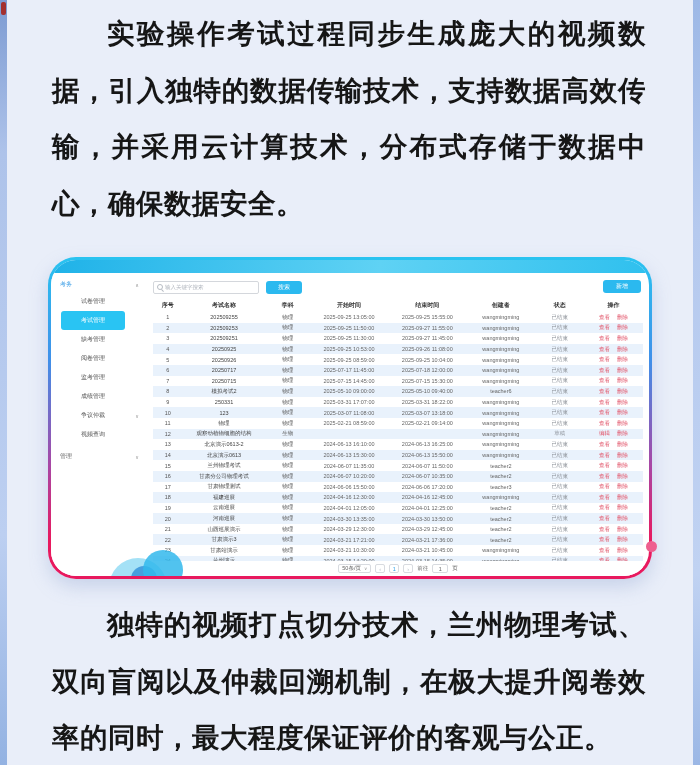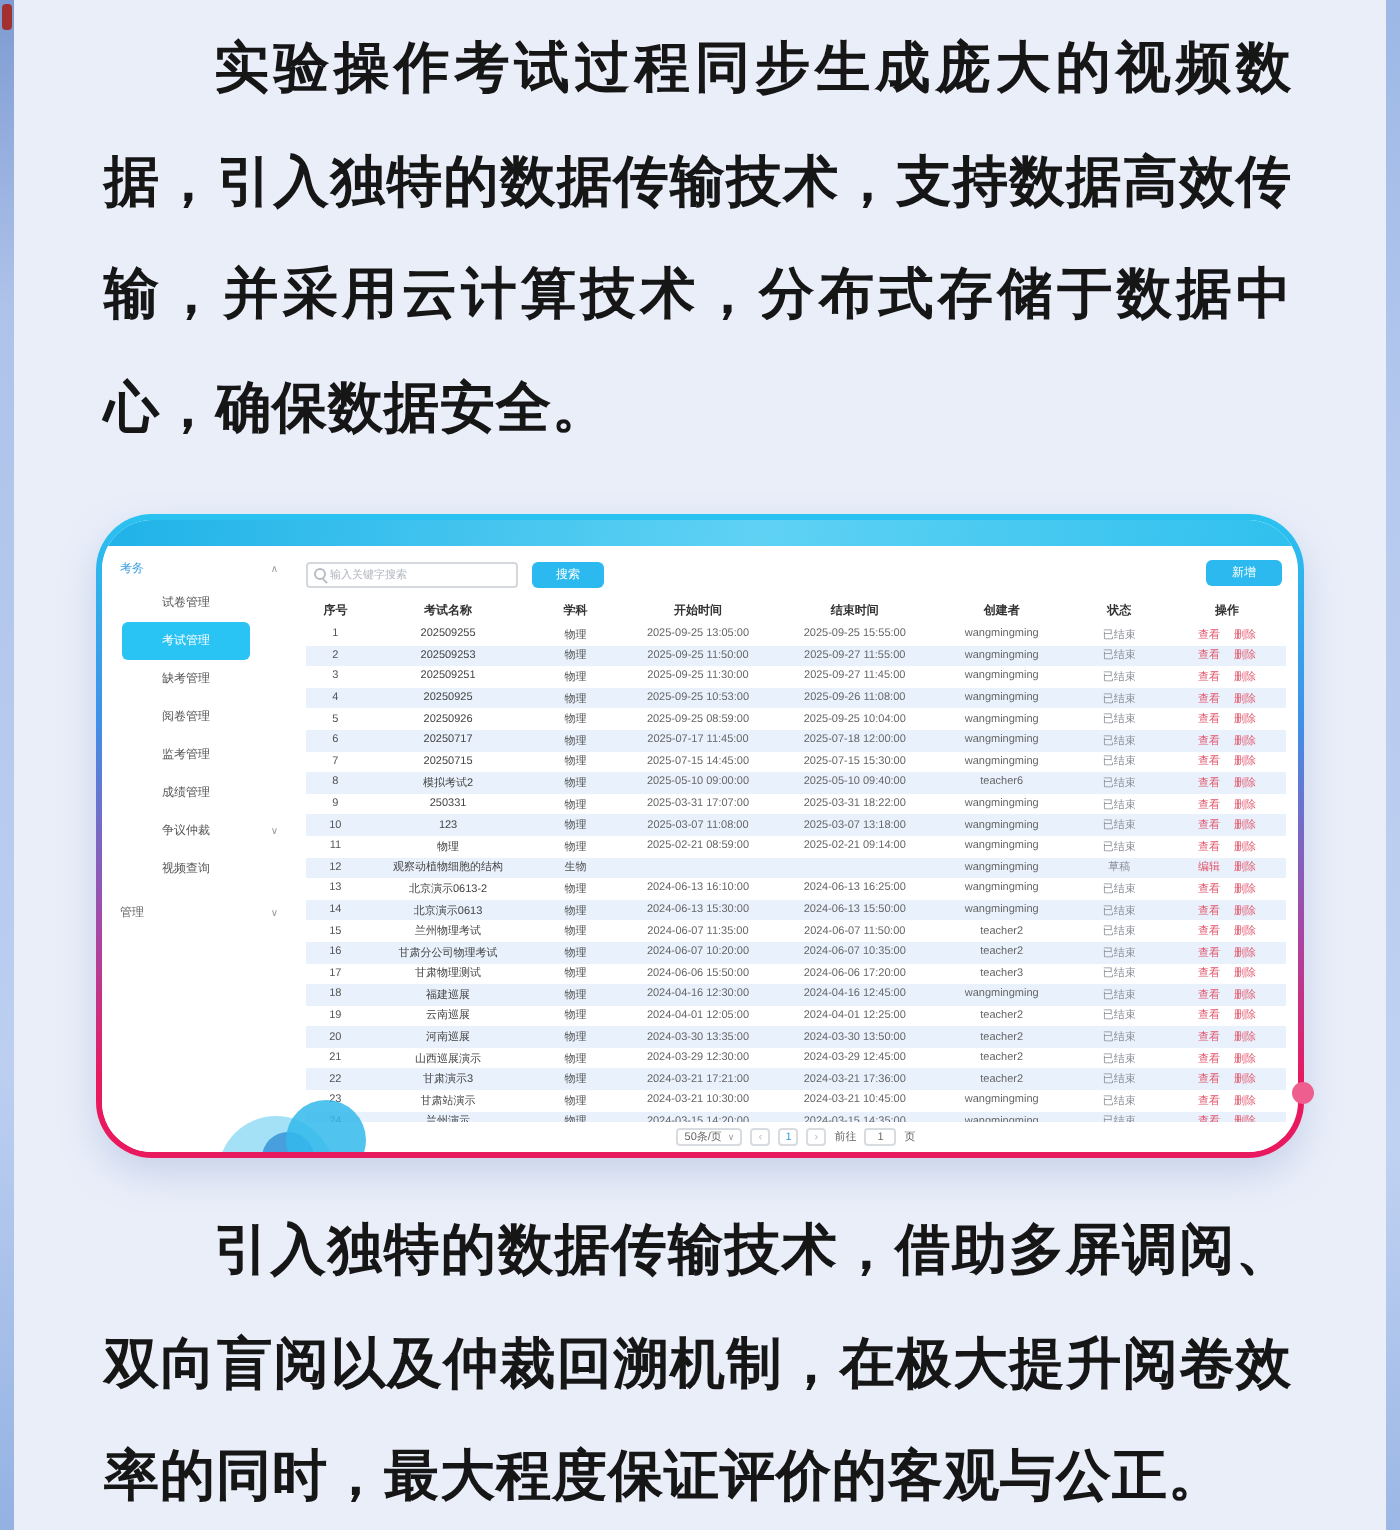--- a/index.html
+++ b/index.html
@@ -501,13 +501,13 @@
           <span>前往</span>
           <div class="pgbox pg-input">1</div>
           <span>页</span>
         </div>
       </div>
     </div>
   </div>
   <div class="pink-dot"></div>
 </div>
 
-<p class="para" id="para-bottom">引入独特的数据传输技术，借助多屏调阅、双向盲阅以及仲裁回溯机制，在极大提升阅卷效率的同时，最大程度保证评价的客观与公正。</p>
+<p class="para" id="para-bottom">独特的视频打点切分技术，兰州物理考试、双向盲阅以及仲裁回溯机制，在极大提升阅卷效率的同时，最大程度保证评价的客观与公正。</p>
 
 </body></html>

